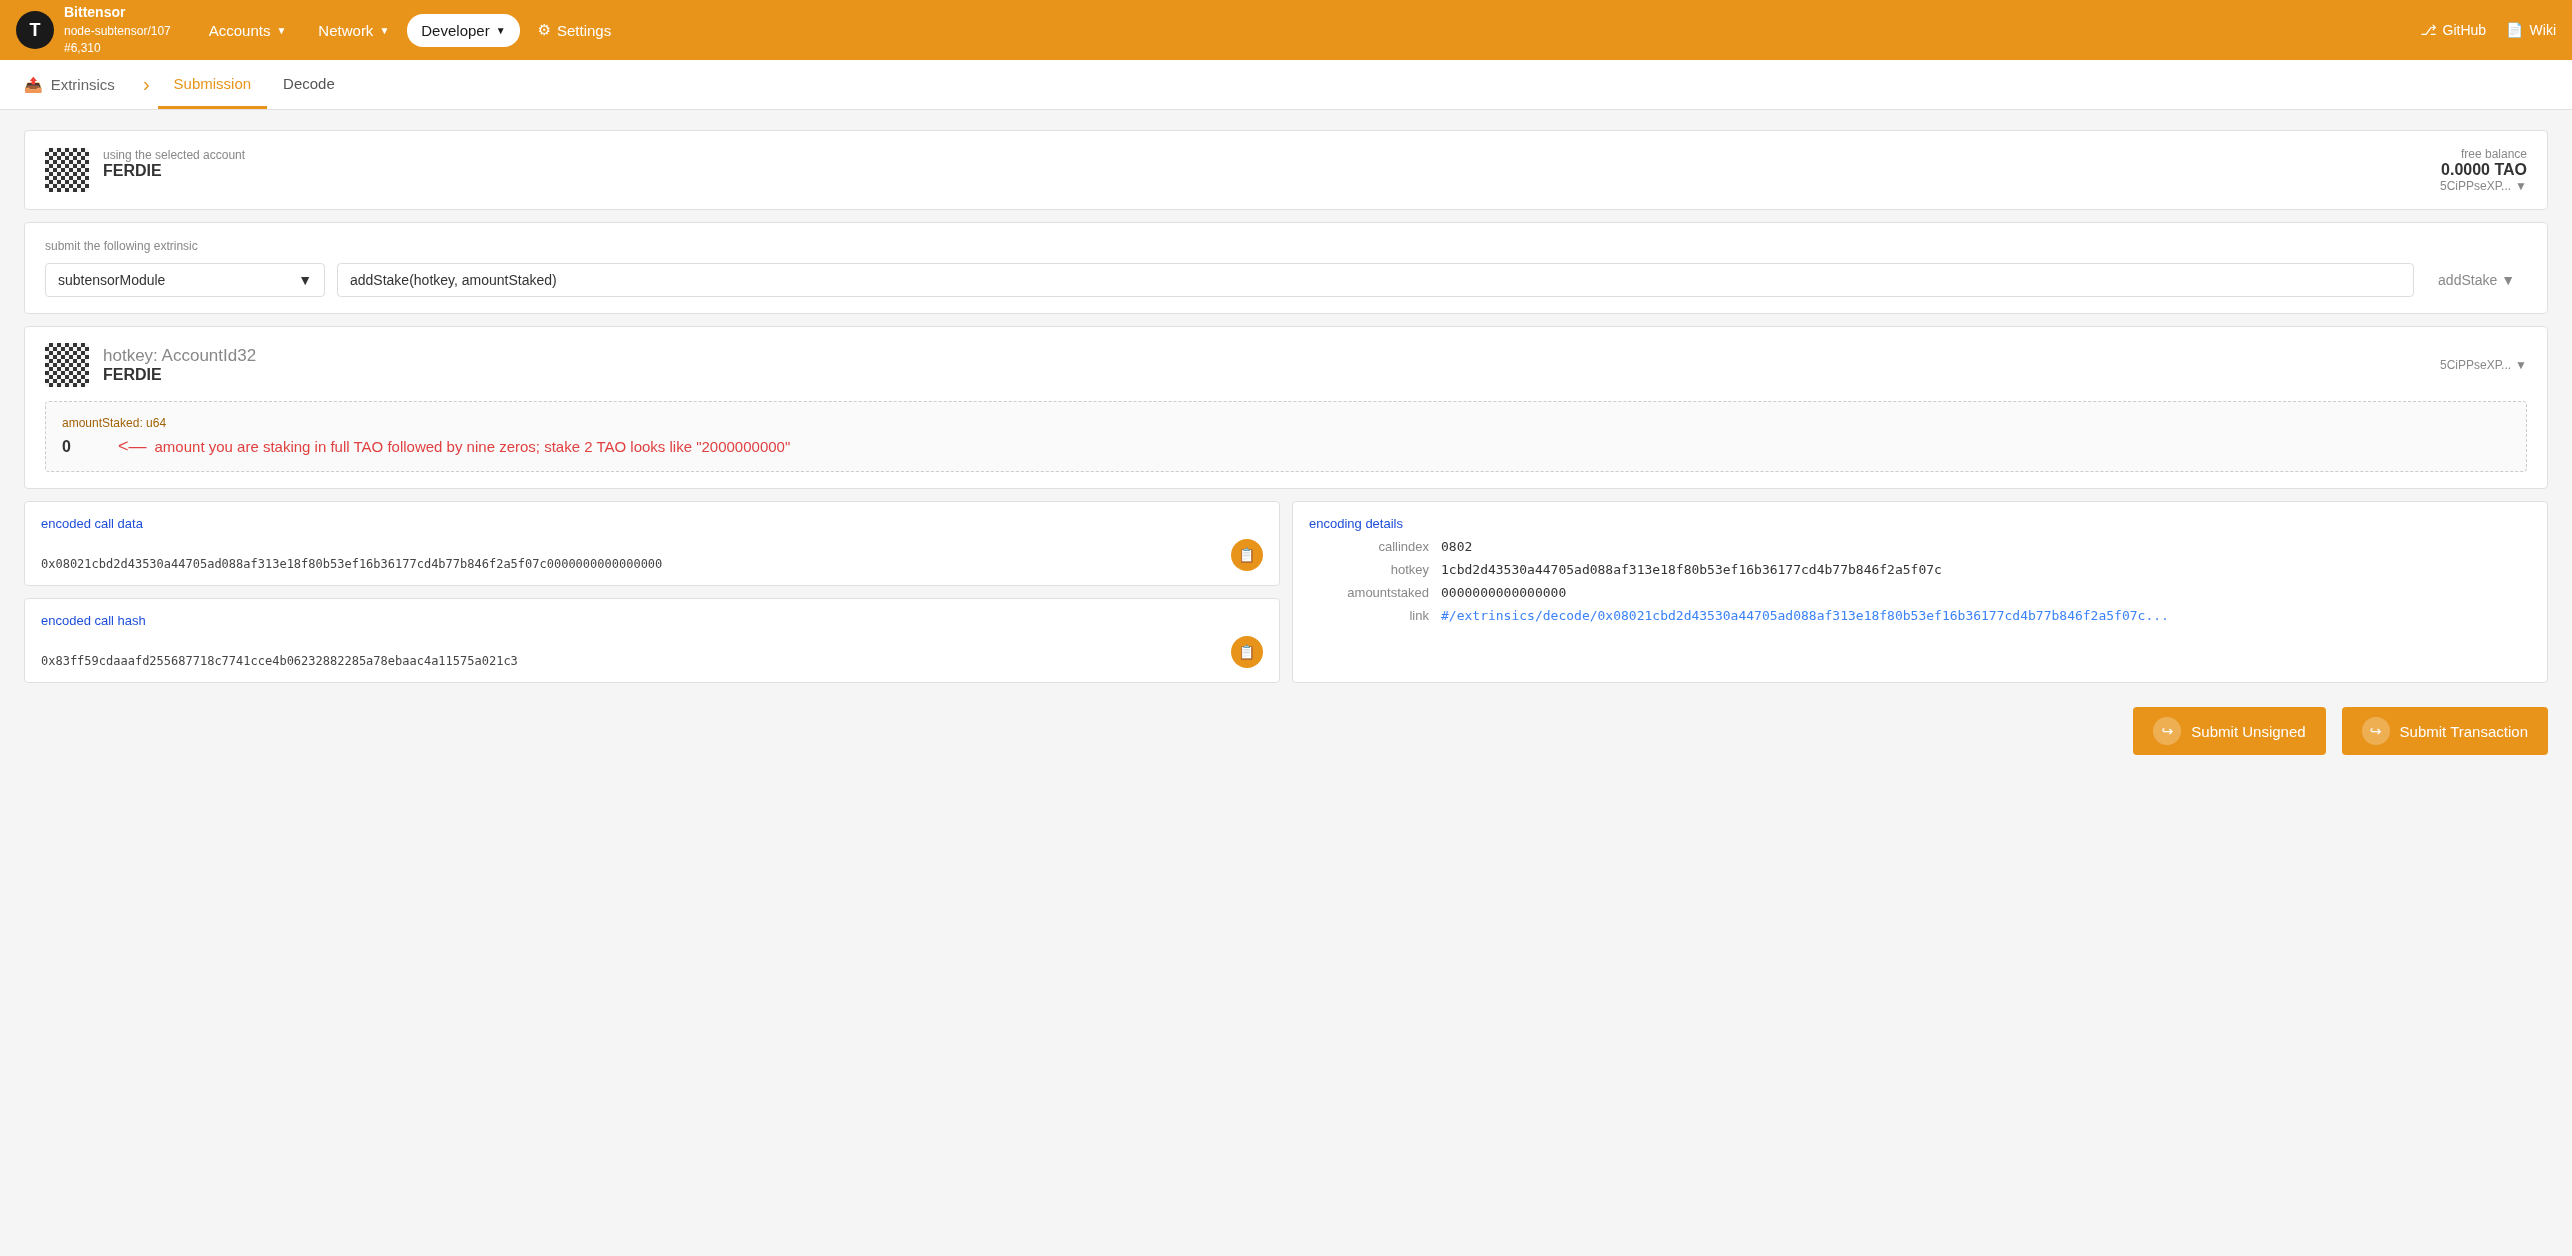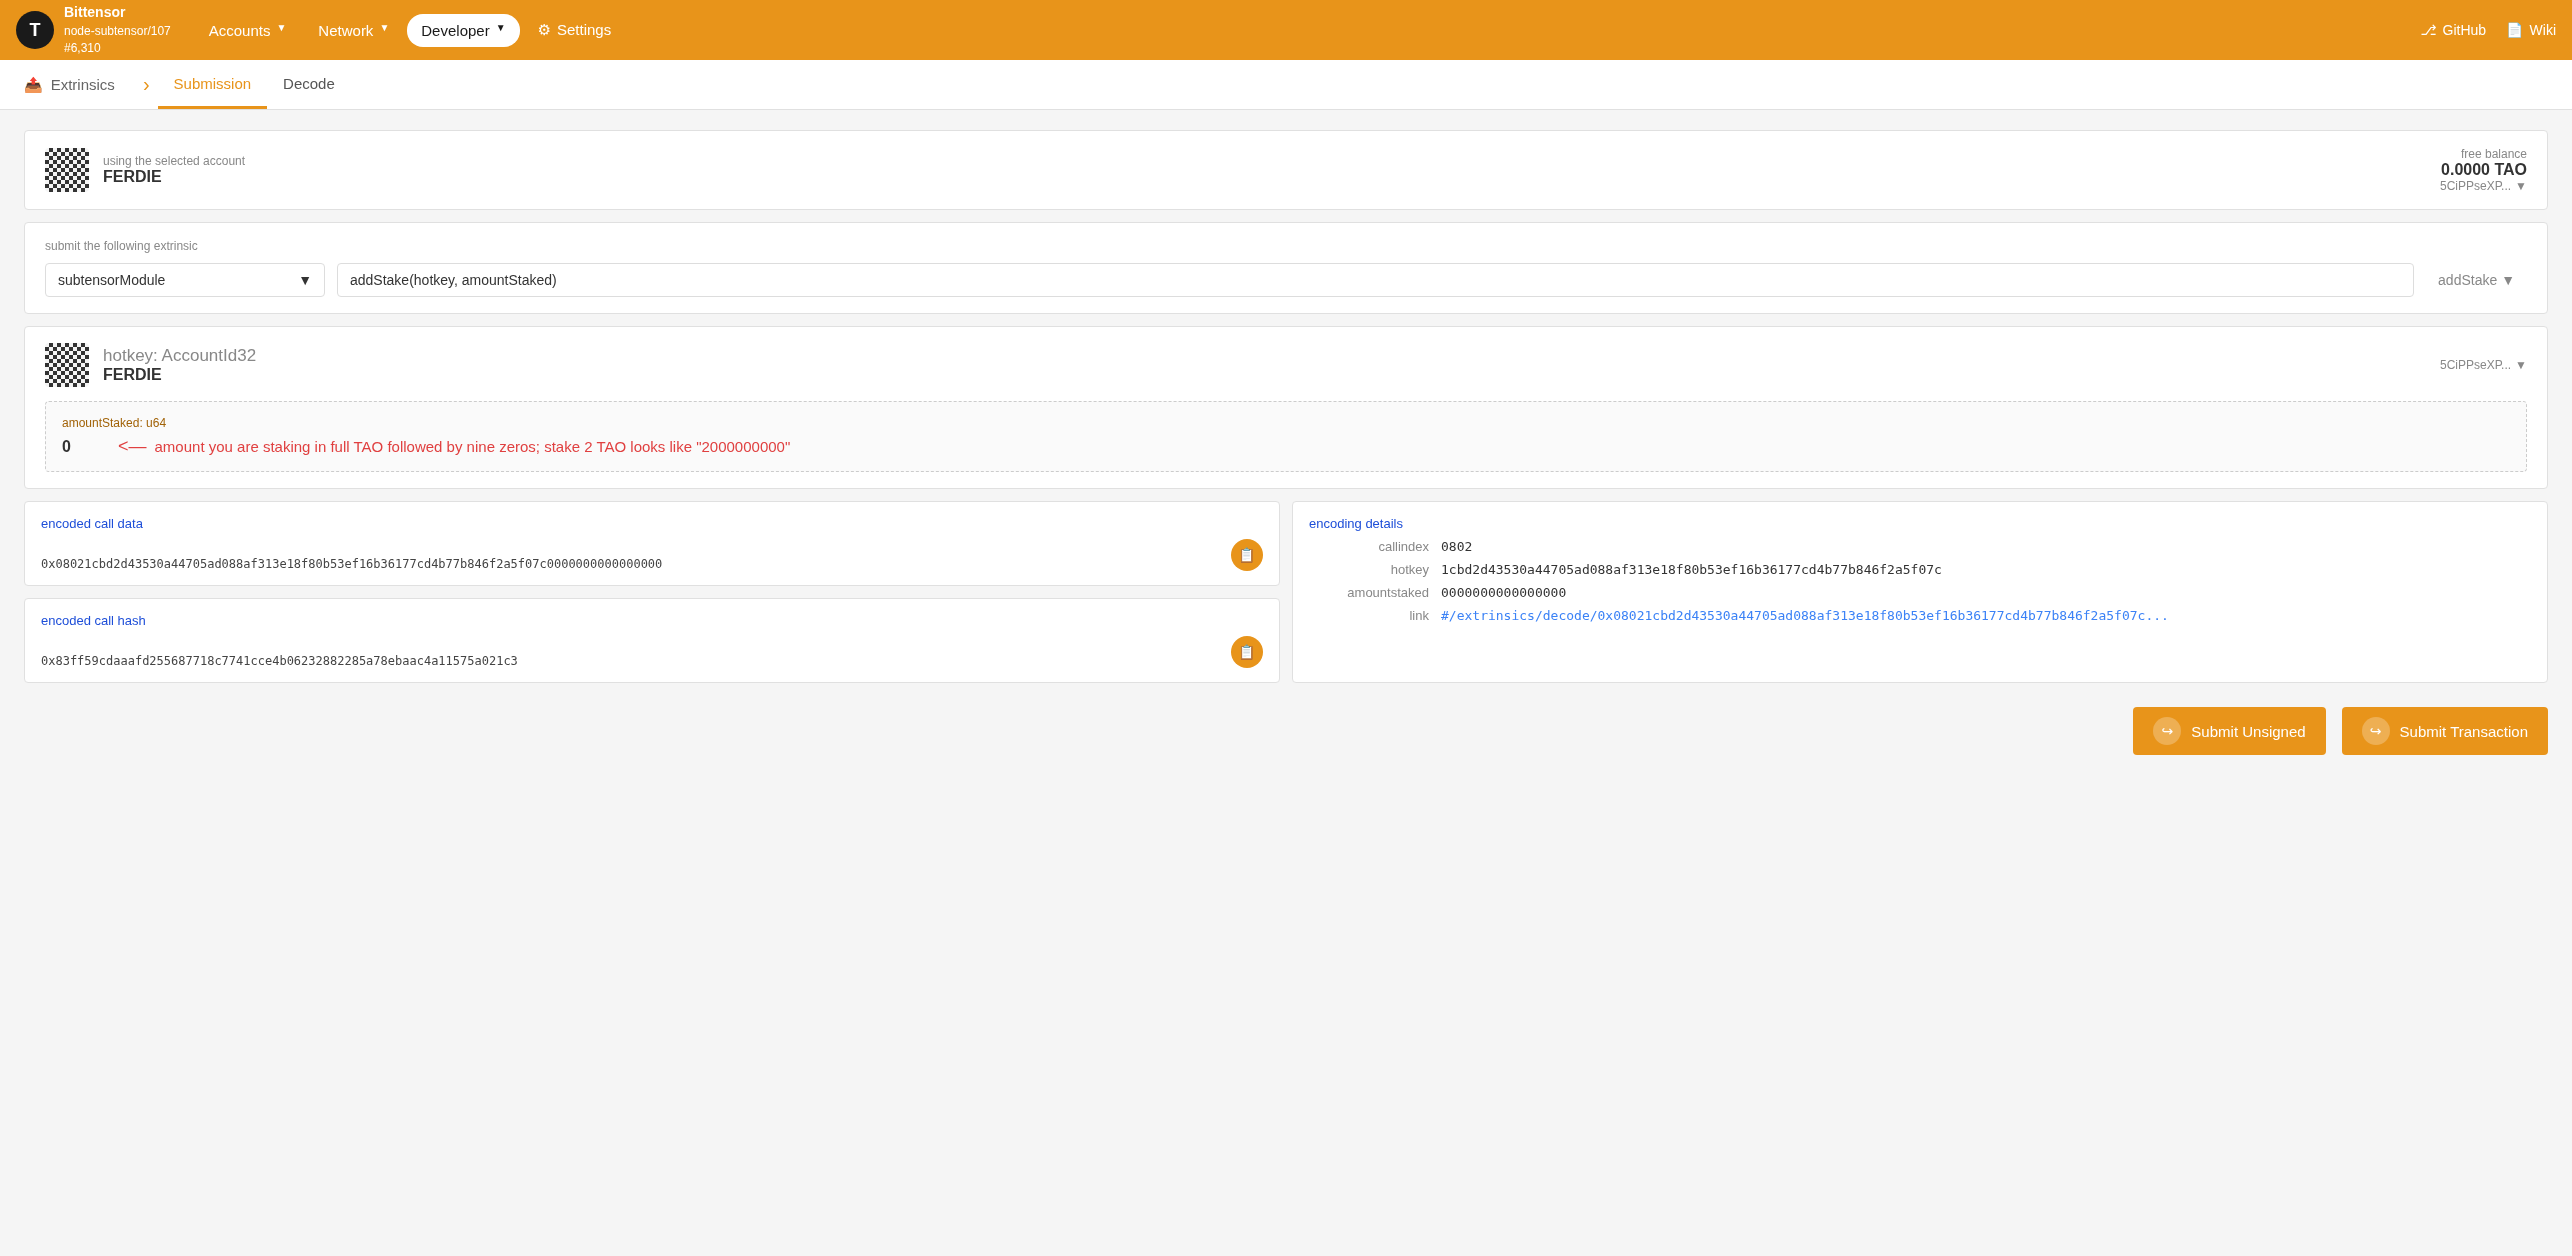--- a/index.html
+++ b/index.html
@@ -29,21 +29,21 @@
       flex-shrink: 0;
     }
     .logo-text { font-size: 12px; line-height: 1.4; }
     .logo-text strong { display: block; font-size: 14px; }
     .nav-items { display: flex; align-items: center; gap: 4px; flex: 1; }
     .nav-item {
       padding: 8px 14px;
       color: white;
       cursor: pointer;
       border-radius: 4px;
-      display: flex; align-items: flex-start; gap: 6px;
+      display: flex; align-items: center; gap: 6px;
       font-size: 15px;
       white-space: nowrap;
     }
     .nav-item.active {
       background: white;
       color: #1a1a1a;
       border-radius: 16px;
     }
     .nav-item .chevron { font-size: 10px; }
     .header-right { display: flex; align-items: center; gap: 20px; margin-left: auto; }
@@ -84,21 +84,21 @@
     .account-card {
       background: white;
       border: 1px solid #e0e0e0;
       border-radius: 4px;
       padding: 16px 20px;
       display: flex;
       align-items: center;
       justify-content: space-between;
       margin-bottom: 12px;
     }
-    .account-left { display: flex; align-items: center; gap: 14px; }
+    .account-left { display: flex; gap: 14px; }
     .account-avatar {
       width: 44px; height: 44px;
       border-radius: 4px;
       background: repeating-conic-gradient(#333 0% 25%, #f5f5f5 0% 50%) 0 0 / 8px 8px;
       flex-shrink: 0;
     }
     .account-info .label { font-size: 12px; color: #888; }
     .account-info .name { font-size: 16px; font-weight: 600; color: #333; }
     .account-right { text-align: right; }
     .balance-label { font-size: 12px; color: #888; }

